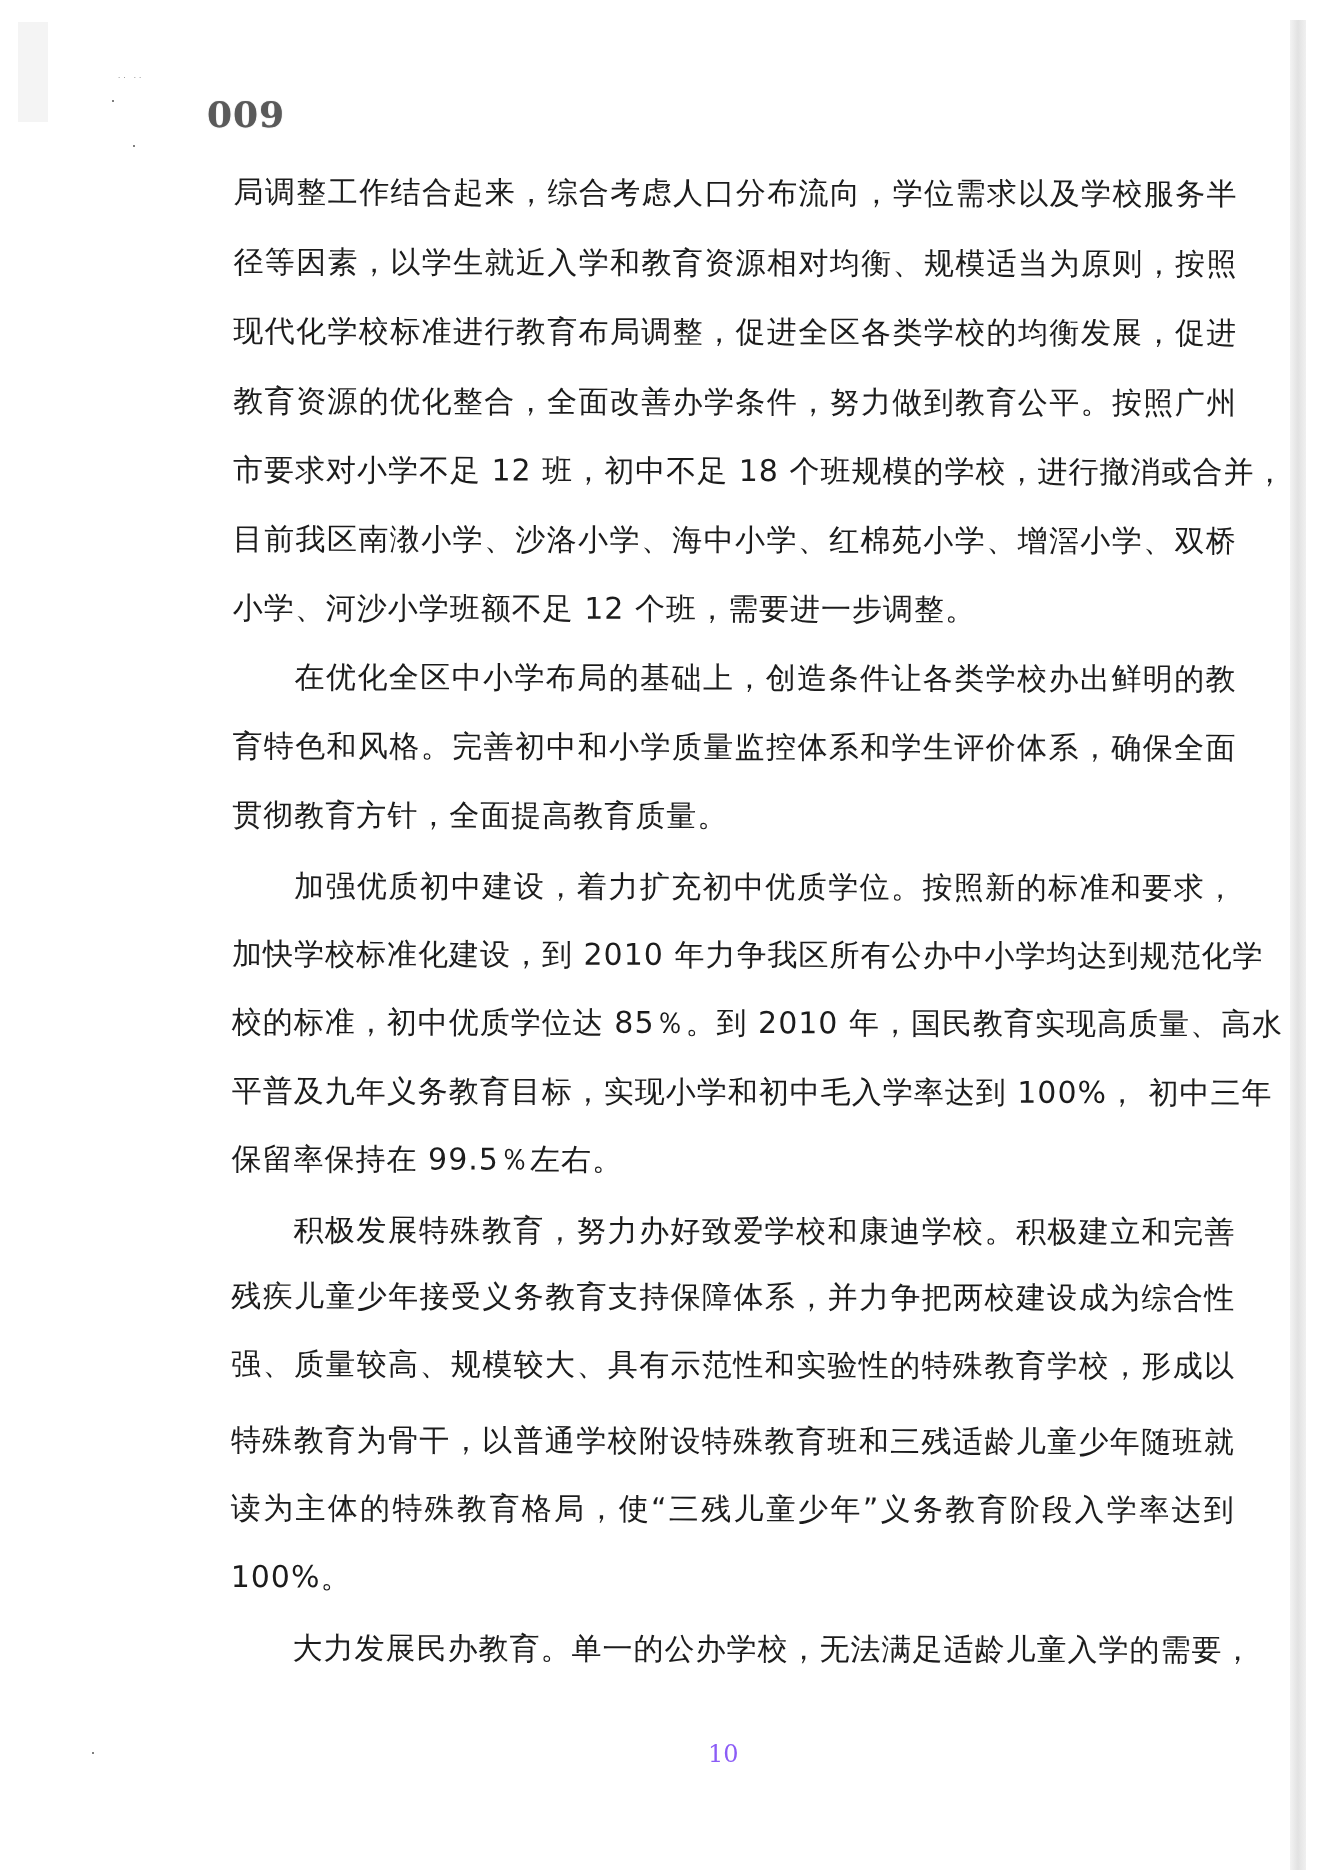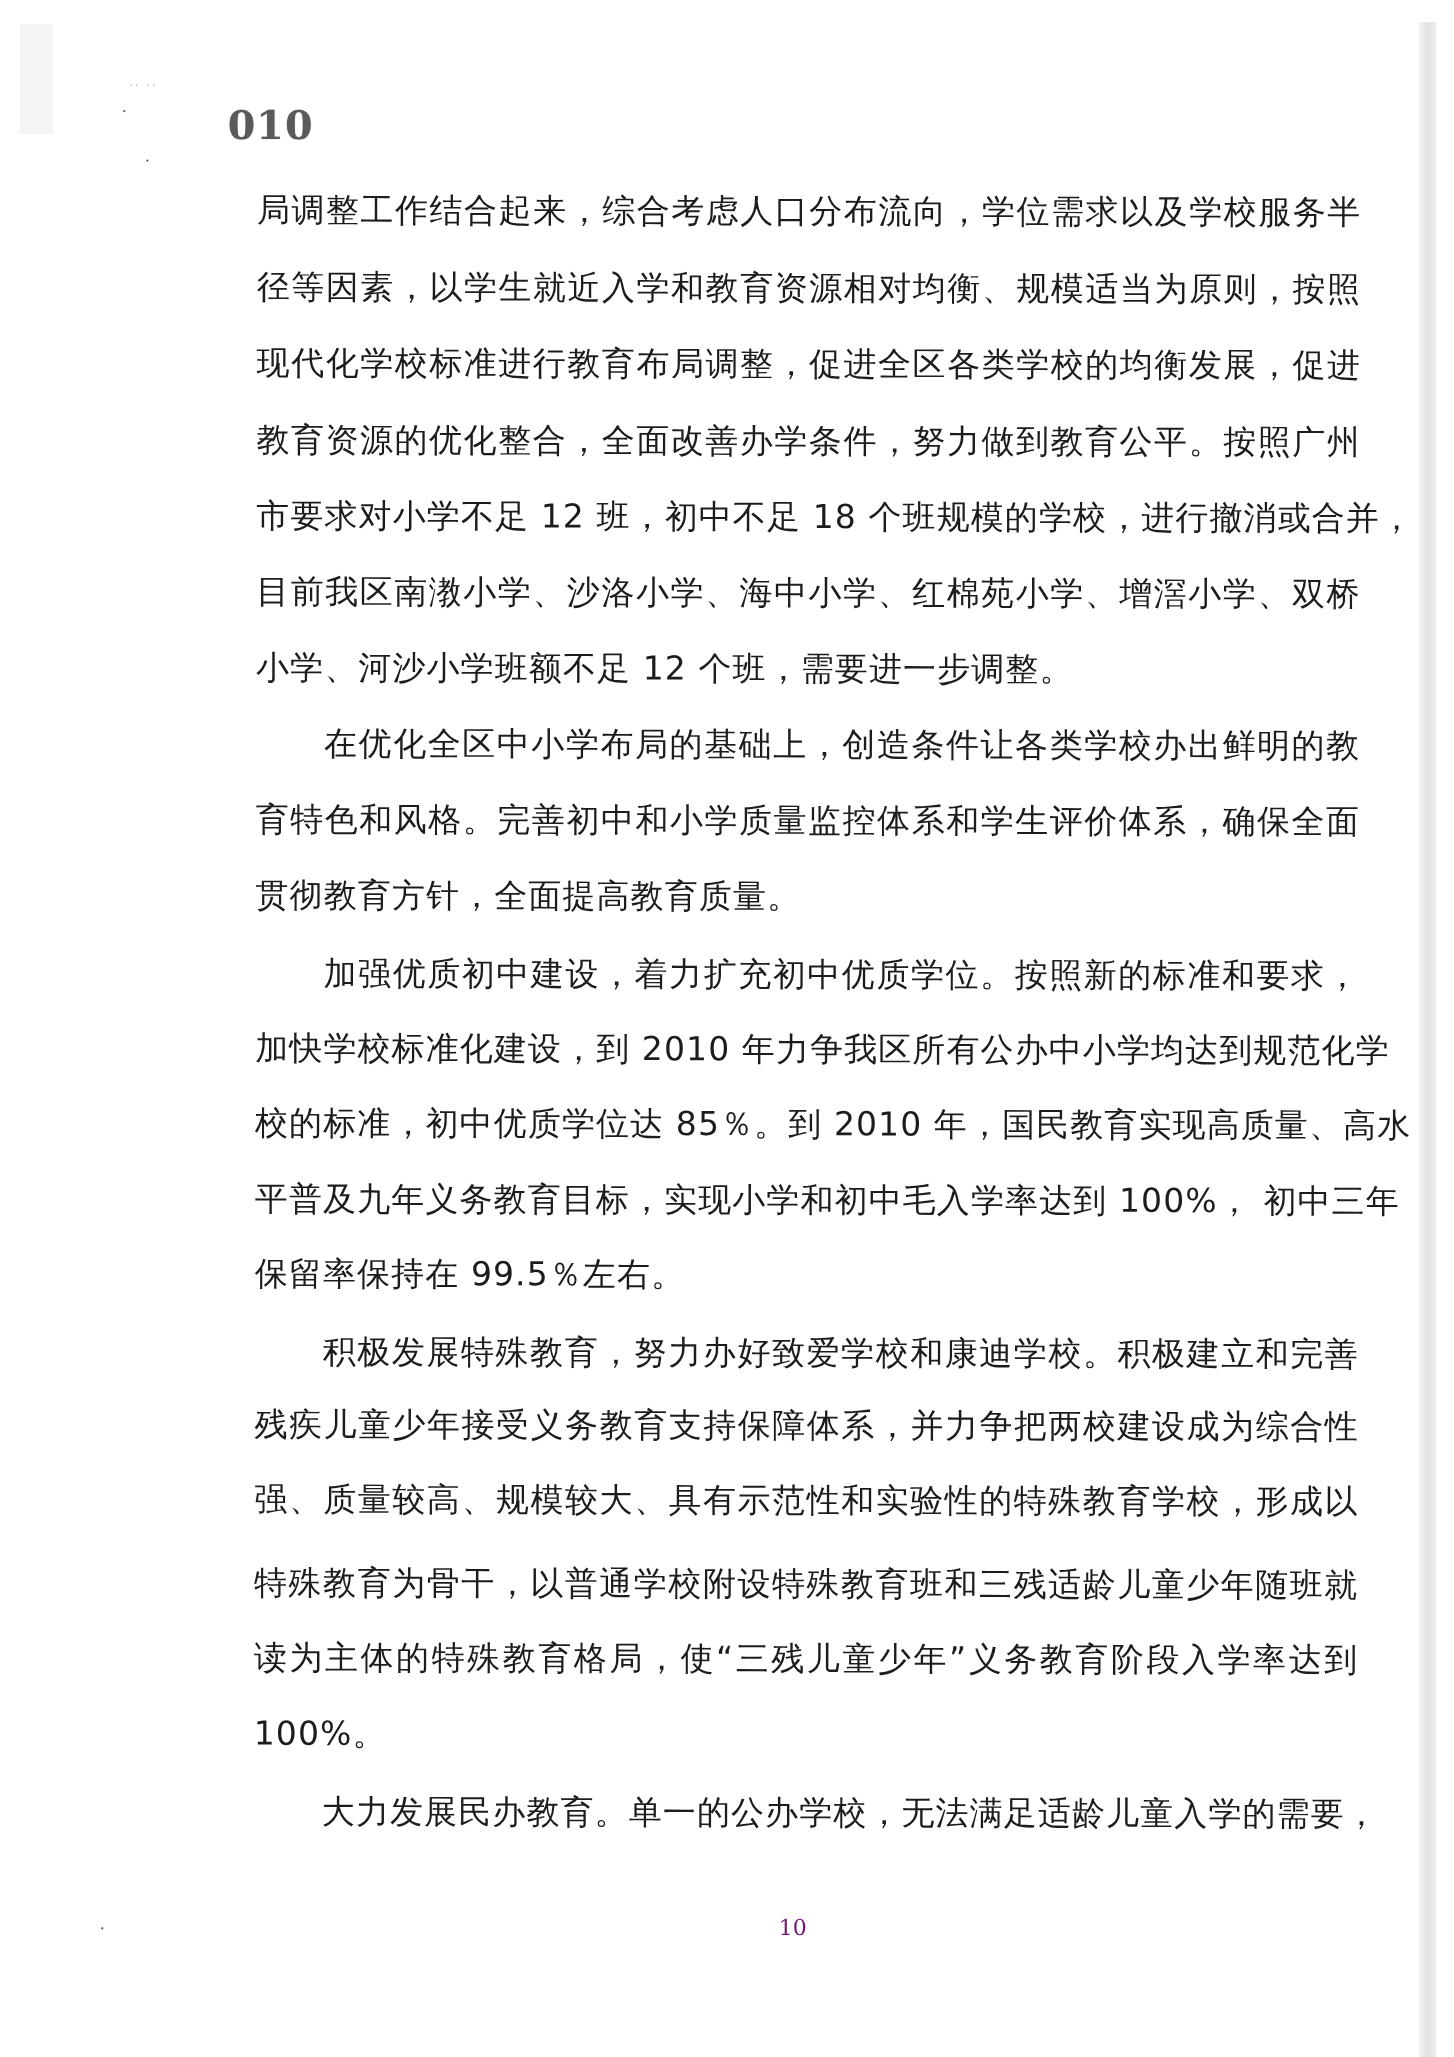--- a/index.html
+++ b/index.html
@@ -83,42 +83,42 @@
   }
   .line.indent {
     left: 62px;
     width: 942px;
   }
   .page-number {
     position: absolute;
     left: 708px;
     top: 1740px;
     font-family: "DejaVu Serif", "Liberation Serif", serif;
-    font-size: 20px;
-    color: #701a75;
+    font-size: 24px;
+    color: #8b5cf6;
   }
   .dot {
     position: absolute;
     width: 2px; height: 2px;
     background: #555;
     border-radius: 50%;
   }
 </style>
 </head>
 <body>
 
 <div class="page">
   <div class="edge-strip"></div>
   <div class="left-smudge"></div>
   <div class="corner-marks">·· ··</div>
   <div class="dot" style="left:112px; top:100px;"></div>
   <div class="dot" style="left:133px; top:145px;"></div>
   <div class="dot" style="left:92px; top:1752px;"></div>
 
-  <div class="stamp">010</div>
+  <div class="stamp">009</div>
 
   <div class="body-text">
 
     <div class="line" style="top:174px;">局调整工作结合起来，综合考虑人口分布流向，学位需求以及学校服务半</div>
     <div class="line" style="top:244px;">径等因素，以学生就近入学和教育资源相对均衡、规模适当为原则，按照</div>
     <div class="line" style="top:313px;">现代化学校标准进行教育布局调整，促进全区各类学校的均衡发展，促进</div>
     <div class="line" style="top:383px;">教育资源的优化整合，全面改善办学条件，努力做到教育公平。按照广州</div>
     <div class="line" style="top:452px;">市要求对小学不足 12 班，初中不足 18 个班规模的学校，进行撤消或合并，</div>
     <div class="line" style="top:521px;">目前我区南漖小学、沙洛小学、海中小学、红棉苑小学、增滘小学、双桥</div>
     <div class="line last" style="top:590px;">小学、河沙小学班额不足 12 个班，需要进一步调整。</div>

